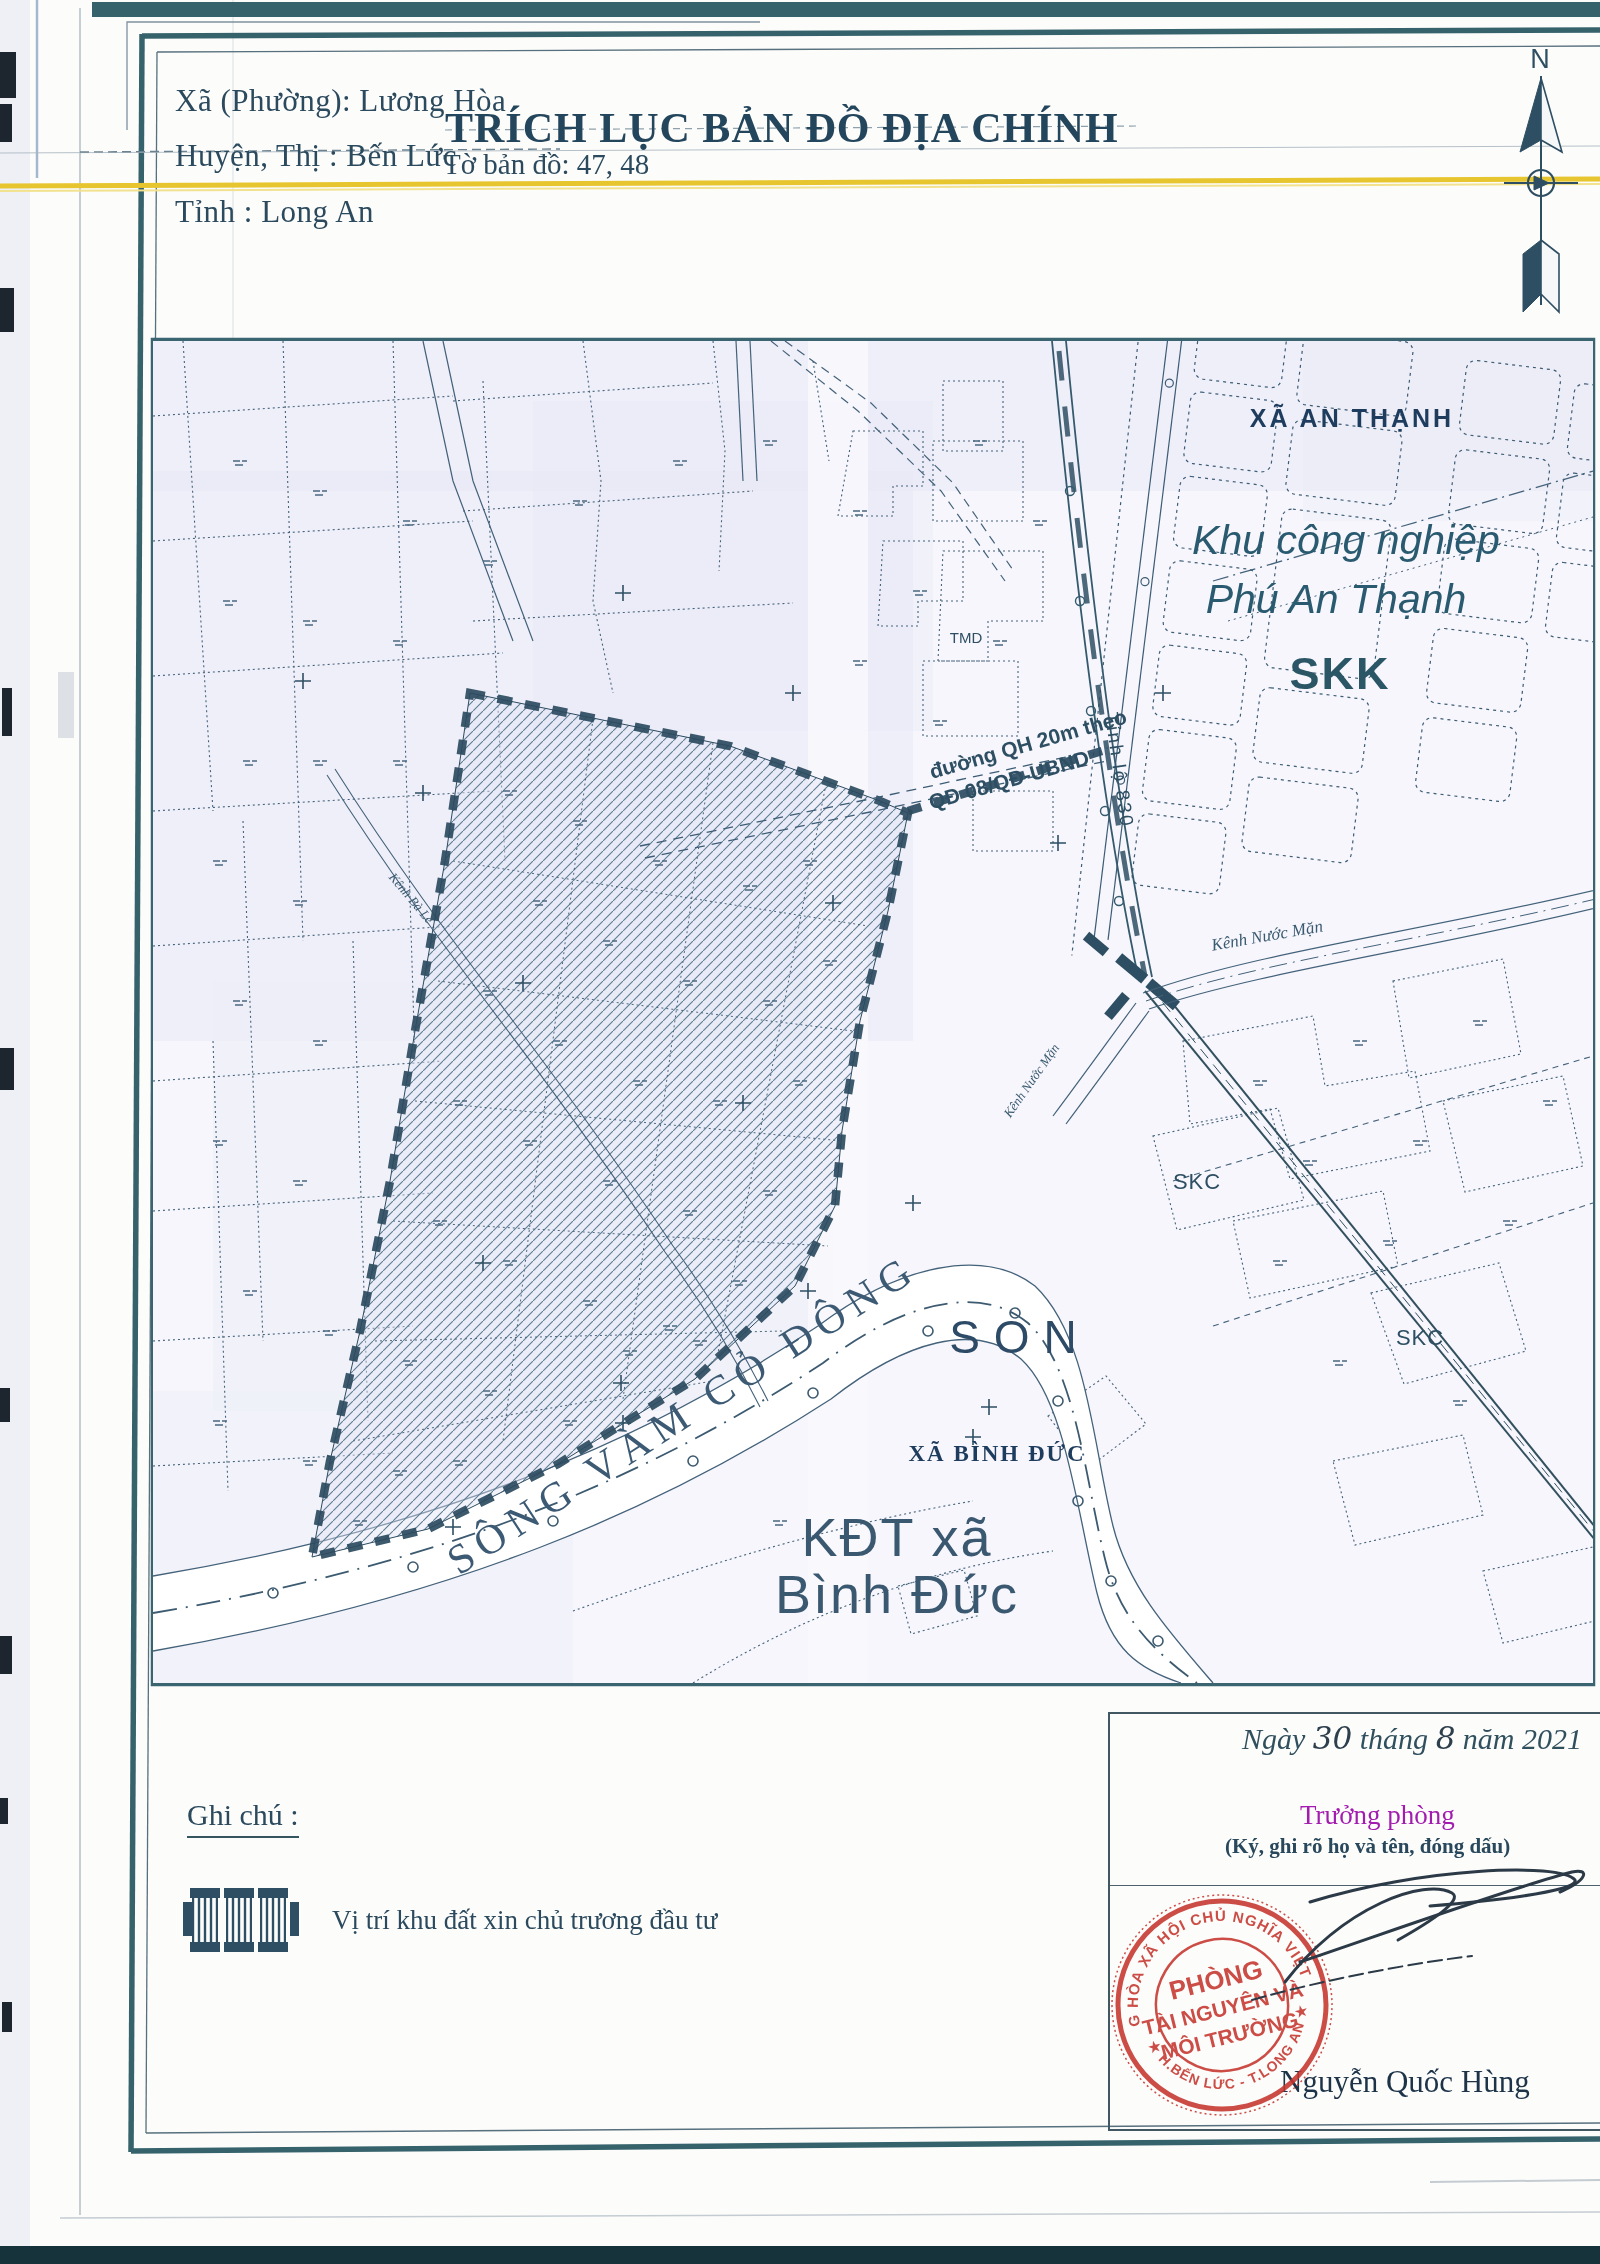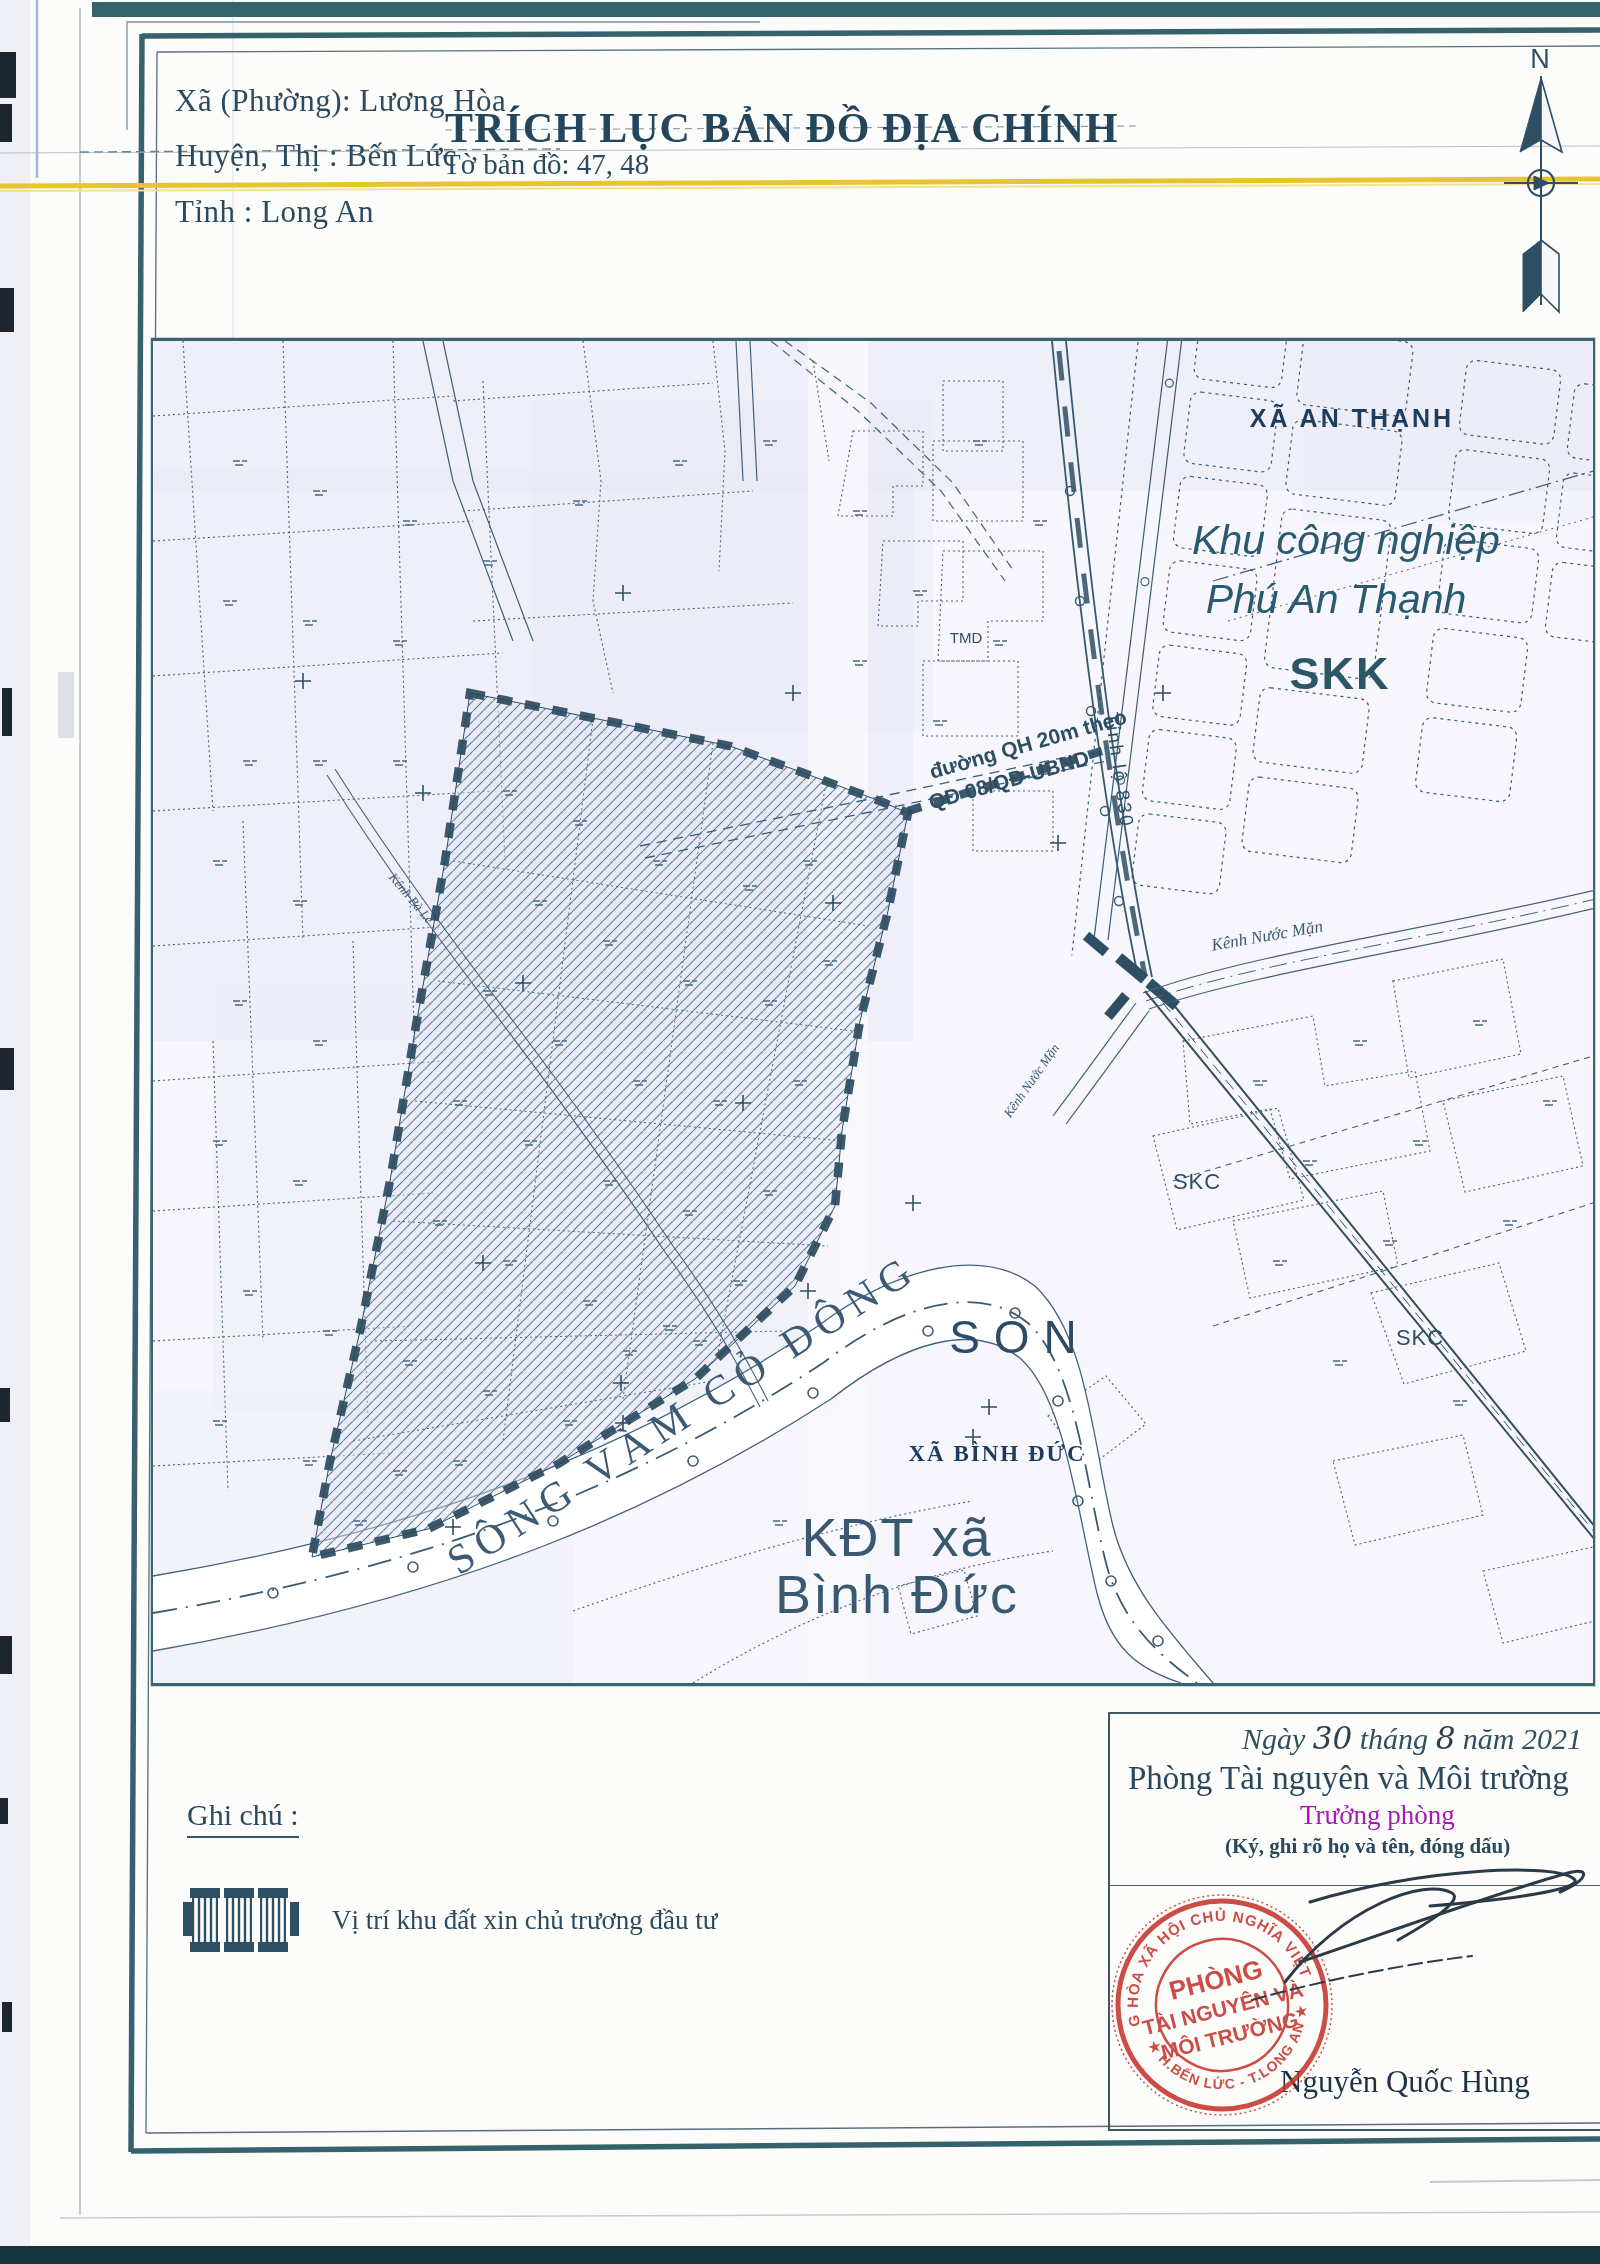--- a/index.html
+++ b/index.html
@@ -441,21 +441,20 @@
 
   <div class="sigbox">
     <div class="abs sig-date" style="left:103px;top:6px;margin-left:29px;">
       <span>Ngày</span>
       <span class="sig-hand">30</span>
       <span>tháng</span>
       <span class="sig-hand">8</span>
       <span>năm</span>
       <span>2021</span>
     </div>
-    <div class="abs sig-dept" style="left:18px;top:46px;">Phòng Tài nguyên và Môi trường</div>
     <div class="abs sig-pos" style="left:190px;top:86px;">Trưởng phòng</div>
     <div class="abs sig-note" style="left:115px;top:120px;">(Ký, ghi rõ họ và tên, đóng dấu)</div>
     <div class="divline" style="top:171px;"></div>
     <div class="abs sig-name" style="left:170px;top:350px;">Nguyễn Quốc Hùng</div>
   </div>
 
   <svg class="abs" style="left:1080px;top:1860px;" width="520" height="340" viewBox="1080 1860 520 340">
     <defs>
       <path id="stc-top" d="M1138,2005 a84,84 0 0 1 168,0" fill="none"></path>
       <path id="stc-bot" d="M1138,2005 a84,84 0 0 0 168,0" fill="none"></path>

